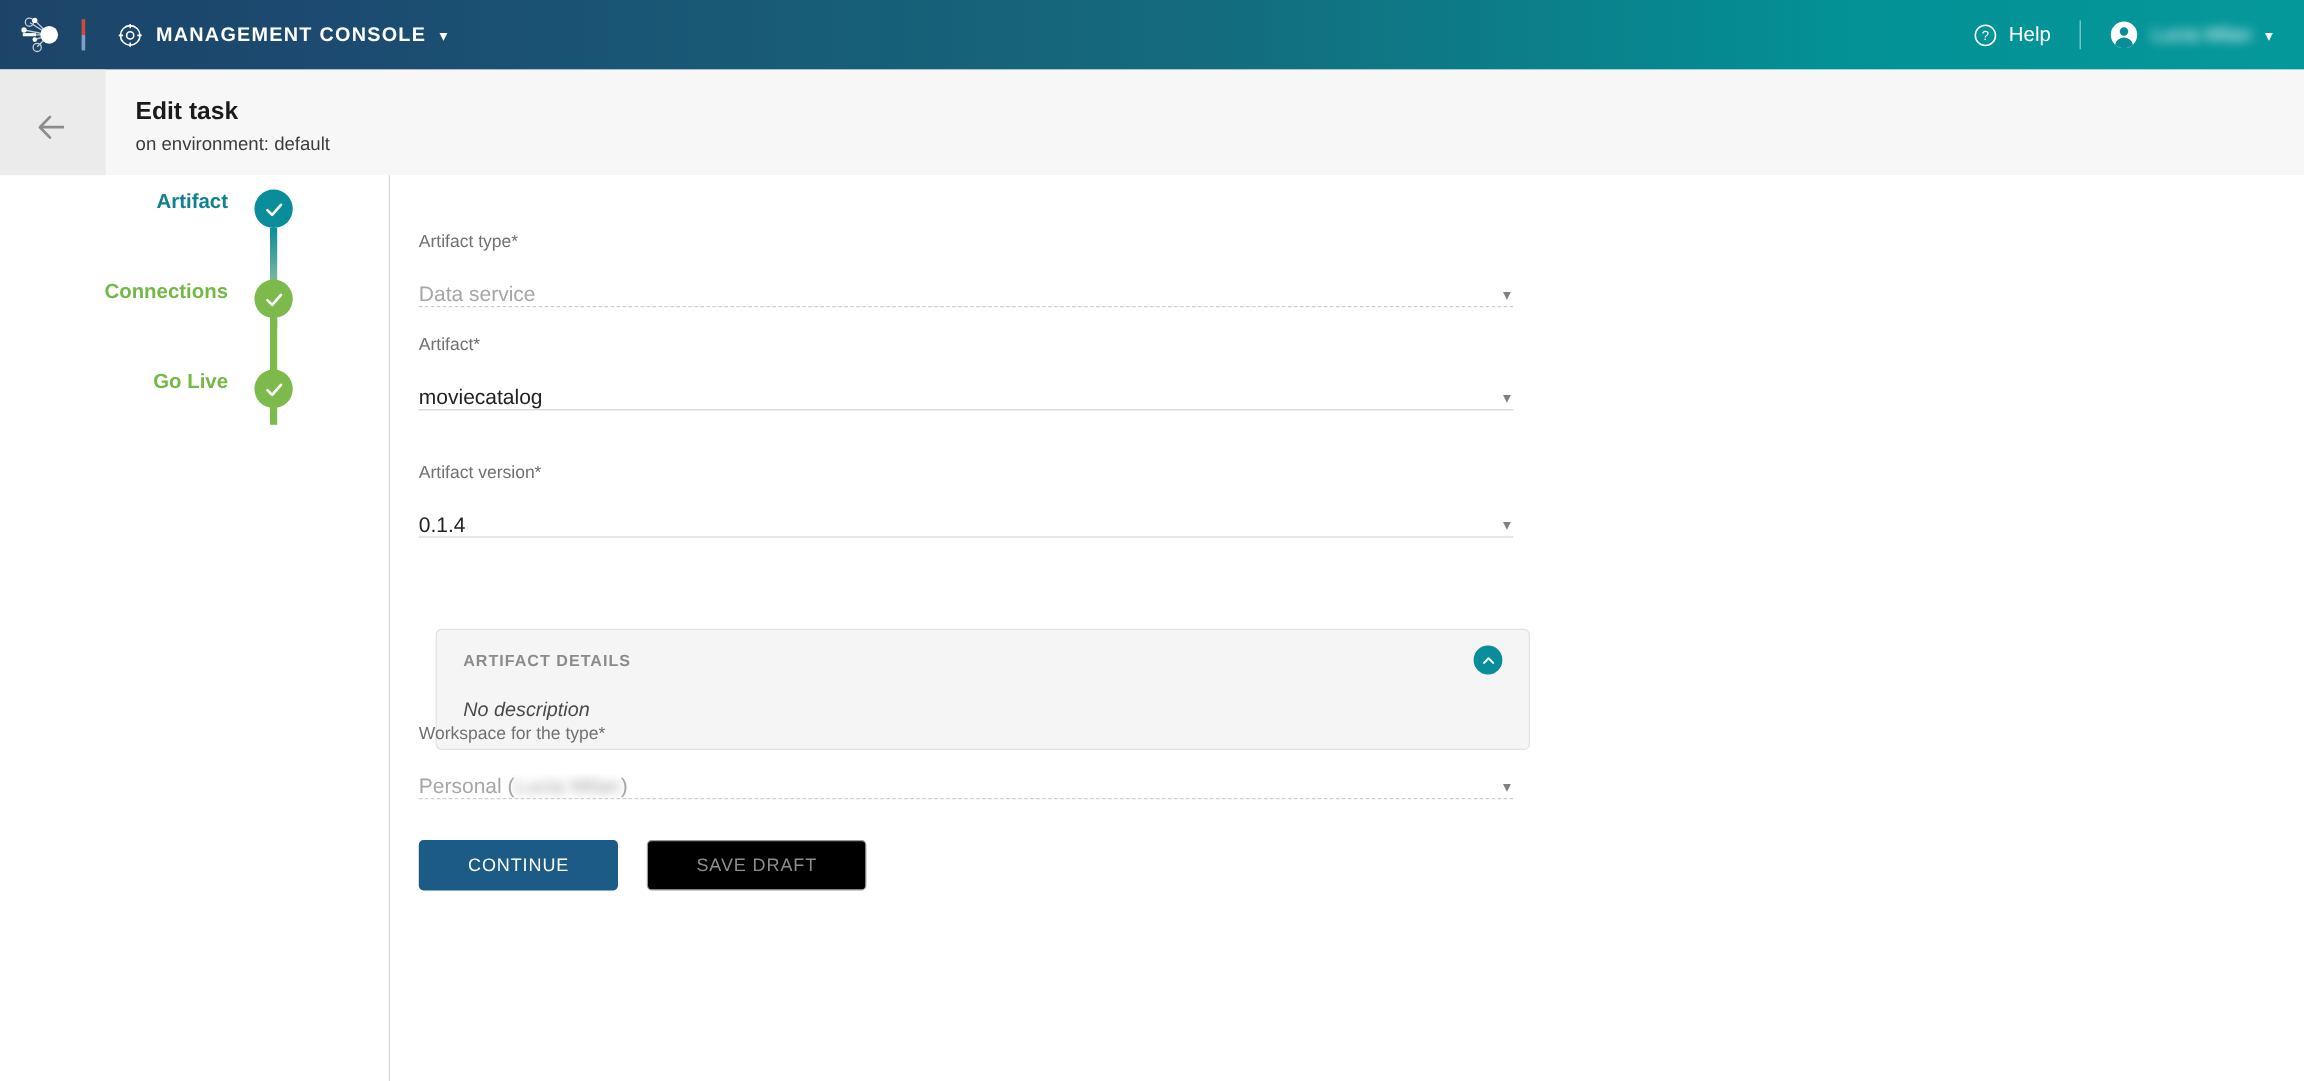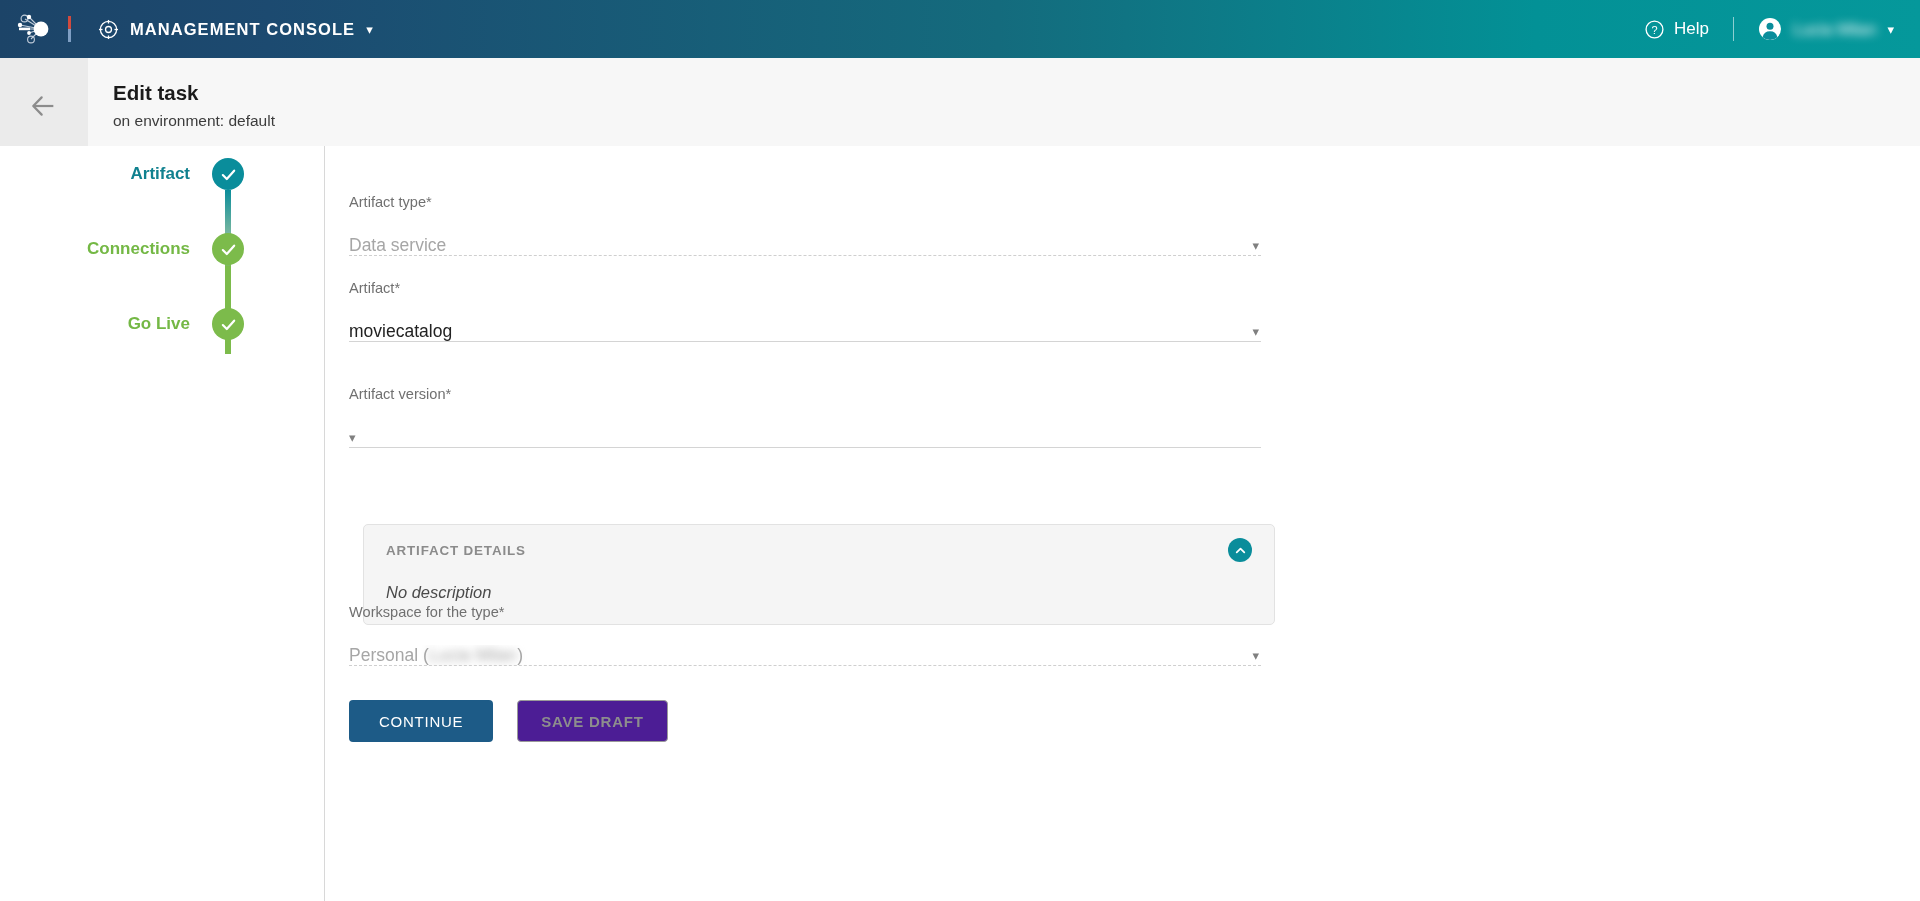--- a/index.html
+++ b/index.html
@@ -79,21 +79,21 @@
   }
   .vdivider {
     position: absolute; left: 324px; top: 0;
     width: 1px; height: 755px; background: #d8d8d8;
   }
 
   
   .stepper { position: absolute; left: 0; top: 0; width: 324px; }
   .step-row {
     position: absolute; right: 0; width: 324px;
-    display: flex; align-items: center; justify-content: flex-end;
+    display: flex; align-items: flex-start; justify-content: flex-end;
   }
   .step-label {
     font-size: 17px; font-weight: 700; white-space: nowrap;
     text-align: right; margin-right: 22px;
   }
   .step-label.teal  { color: #10818f; }
   .step-label.green { color: #74b845; }
   .step-circle {
     width: 32px; height: 32px; border-radius: 50%;
     display: flex; align-items: center; justify-content: center;
@@ -173,25 +173,25 @@
 
   
   .btn-row { display: flex; align-items: center; gap: 24px; }
   .btn {
     height: 42px; border-radius: 4px;
     display: inline-flex; align-items: center; justify-content: center;
     font-size: 15px; letter-spacing: .75px; cursor: pointer;
     font-family: "Liberation Sans", sans-serif;
   }
   .btn-primary {
-    background: #1d5b87; color: #ffffff; border: none; padding: 0 30px;
+    background: #1d5b87; color: #ffffff; border: none; padding: 0 41px;
   }
   .btn-secondary {
-    background: #4c1d95; color: #8d8d8d;
-    border: 1px solid #9a9a9a; padding: 0 23px; font-weight: bold;
+    background: #000000; color: #8d8d8d;
+    border: 1px solid #9a9a9a; padding: 0 40px;
   }
 </style>
 </head>
 <body>
 
 <div class="topbar">
 
   <div class="logo-block">
     <svg width="46" height="34" viewBox="0 0 46 34">
       <g stroke="#c3cedb" stroke-width="1.1" fill="none">
@@ -315,20 +315,21 @@
       <div class="field-control">
         <span class="field-value enabled">moviecatalog</span>
         <span class="chev-grey">▾</span>
         <span class="field-underline solid"></span>
       </div>
     </div>
 
     <div class="field" style="position:absolute; top:240px; left:0;">
       <label class="field-label">Artifact version*</label>
       <div class="field-control">
+        <span class="field-value enabled">0.1.4</span>
         <span class="chev-grey">▾</span>
         <span class="field-underline solid"></span>
       </div>
     </div>
 
     <div class="details-panel" style="position:absolute; top:338px; left:14px;margin-top:40px;">
       <div class="details-head">
         <span class="details-title">ARTIFACT DETAILS</span>
         <span class="collapse-btn">
           <svg class="collapse-caret" viewBox="0 0 24 24">

